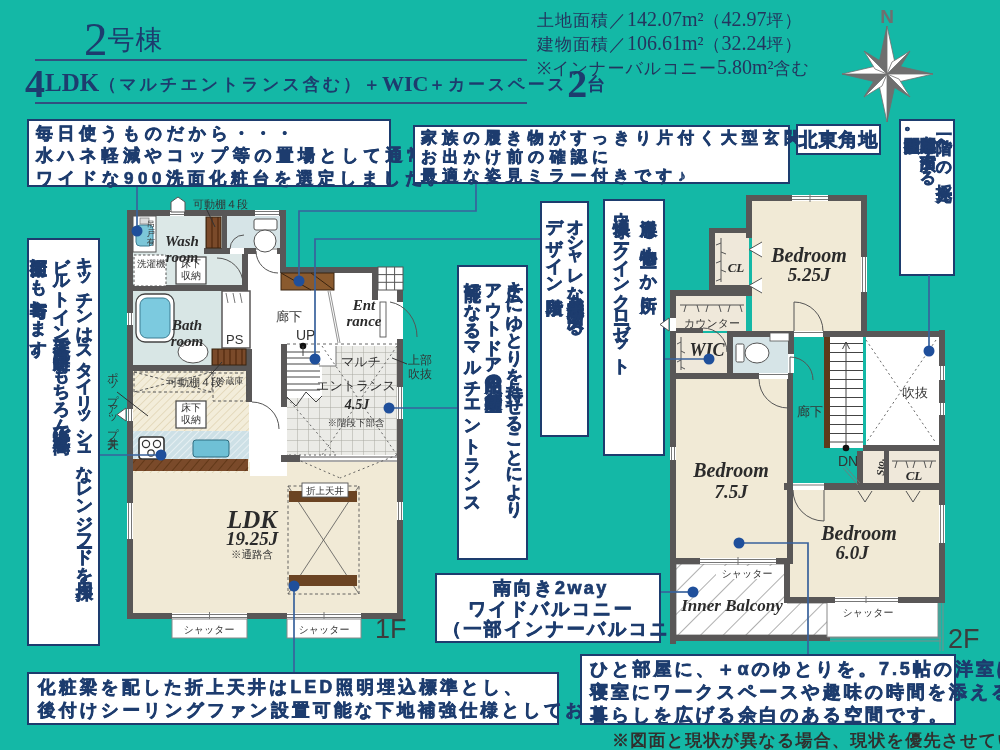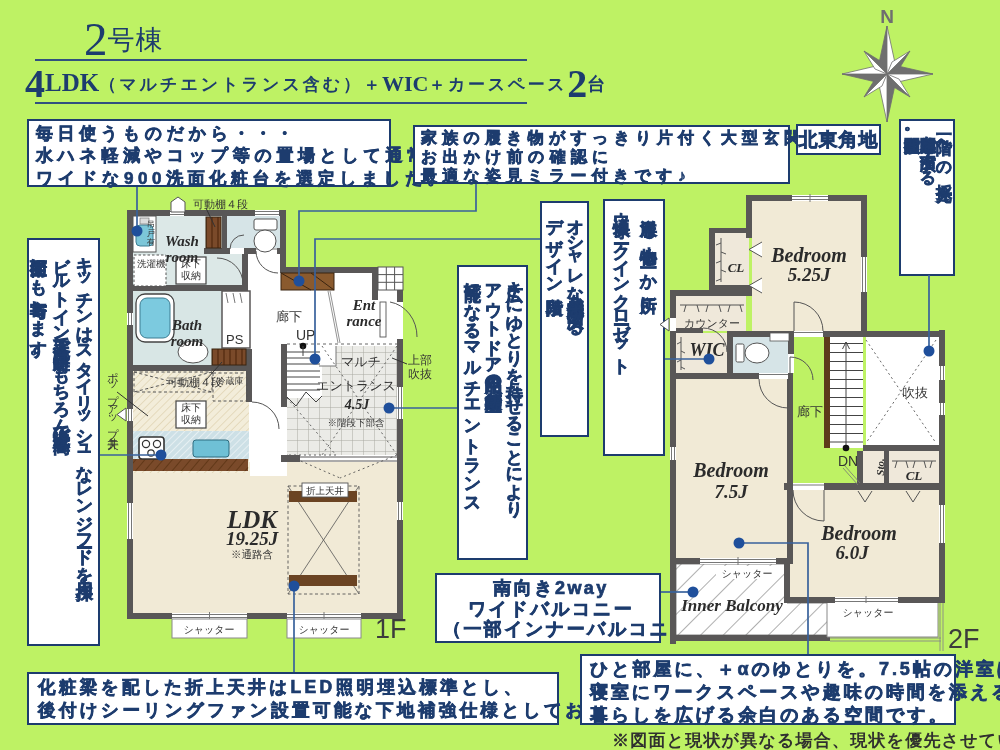--- a/index.html
+++ b/index.html
@@ -1,33 +1,38 @@
 <!DOCTYPE html>
 <html><head><meta charset="utf-8">
 <style>
 html,body{margin:0;padding:0;background:#fff;}
-#page{position:absolute;top:0;left:0;width:1000px;height:750px;background:#bef264;overflow:hidden;
+#page{position:absolute;top:0;left:0;width:1000px;height:750px;background:#14b8a6;overflow:hidden;
   font-family:"Liberation Sans",sans-serif;}
 .abs{position:absolute;box-sizing:border-box;}
 .cb{position:absolute;box-sizing:border-box;border:2px solid #1d3c6e;background:#fff;color:#1d3c6e;
   font-weight:bold;white-space:nowrap;-webkit-text-stroke:0.7px #1d3c6e;}
 .cj{font-family:"Liberation Sans",sans-serif;}
 .vb{writing-mode:vertical-rl;text-orientation:upright;}
 svg{display:block;}
 </style></head>
 <body>
 <div id="page">
 
 <div class="abs" style="left:84px;top:12px;color:#1d3c6e;font-family:'Liberation Serif',serif;white-space:nowrap;">
   <span style="font-size:47px;">2</span><span class="cj" style="font-size:27px;letter-spacing:1px;vertical-align:6px;">号棟</span>
 </div>
 <div class="abs" style="left:35px;top:59px;width:492px;height:2px;background:#31507f;"></div>
 <div class="abs" style="left:35px;top:102px;width:492px;height:2px;background:#31507f;"></div>
 <div class="abs" style="left:25px;top:60px;width:510px;height:42px;color:#1d3c6e;font-family:'Liberation Serif',serif;white-space:nowrap;font-weight:bold;">
   <span style="font-size:40px;vertical-align:-7px;">4</span><span style="font-size:25px;vertical-align:-1px;">LDK</span><span class="cj" style="font-size:17px;letter-spacing:3px;">（マルチエントランス含む）</span><span class="cj" style="font-size:17px;letter-spacing:1.8px;">＋</span><span style="font-size:22px;vertical-align:-1px;">WIC</span><span class="cj" style="font-size:17px;letter-spacing:2.6px;">＋カースペース</span><span style="font-size:40px;vertical-align:-7px;">2</span><span class="cj" style="font-size:18px;">台</span>
+</div>
+<div class="abs" style="left:537px;top:8px;color:#24355e;font-family:'Liberation Serif',serif;font-size:20px;line-height:23px;white-space:nowrap;">
+  <span class="cj" style="font-size:17px;letter-spacing:1px;">土地面積／</span>142.07m²<span class="cj" style="font-size:17px;letter-spacing:1px;">（</span>42.97<span class="cj" style="font-size:17px;letter-spacing:1px;">坪）</span><br>
+  <span class="cj" style="font-size:17px;letter-spacing:1px;">建物面積／</span>106.61m²<span class="cj" style="font-size:17px;letter-spacing:1px;">（</span>32.24<span class="cj" style="font-size:17px;letter-spacing:1px;">坪）</span><br>
+  <span class="cj" style="font-size:17px;letter-spacing:1px;">※インナーバルコニー</span>5.80m²<span class="cj" style="font-size:17px;letter-spacing:1px;">含む</span>
 </div>
 
 <div class="cb" style="left:27px;top:119px;width:364px;height:68px;font-size:17px;line-height:22.4px;padding:2px 0 0 7px;letter-spacing:4.6px;">毎日使うものだから・・・<br>水ハネ軽減やコップ等の置場として通常より<br>ワイドな900洗面化粧台を選定しました。</div>
 <div class="cb" style="left:413px;top:125px;width:377px;height:59px;font-size:16px;line-height:19px;padding:1px 0 0 6px;letter-spacing:5.2px;">家族の履き物がすっきり片付く大型玄関収納！<br>お出かけ前の確認に<br>最適な姿見ミラー付きです♪</div>
 <div class="cb" style="left:796px;top:124px;width:85px;height:31px;font-size:19px;text-align:center;line-height:27px;letter-spacing:1px;">北東角地</div>
 <div class="cb vb" style="left:899px;top:119px;width:56px;height:157px;font-size:16px;line-height:16px;padding:4px 1px;"><span style="letter-spacing:2.4px">一階への採光と</span><br><span style="letter-spacing:-0.3px">開放感を演出する</span><br>吹抜空間。</div>
 <div class="cb vb" style="left:603px;top:199px;width:62px;height:257px;font-size:17px;line-height:27px;padding:5px 1px;"><span style="letter-spacing:2.4px">洋服も小物も一か所に、</span><br><span style="letter-spacing:-2.6px">快適ウォークインクローゼット</span></div>
 <div class="cb vb" style="left:540px;top:201px;width:49px;height:236px;font-size:17px;line-height:21px;padding:5px 1px;"><span style="letter-spacing:-3px">オシャレな開放感を演出する</span><br><span style="letter-spacing:0px">デザイン階段</span></div>
 <div class="cb vb" style="left:457px;top:265px;width:71px;height:295px;font-size:17px;line-height:21px;padding:5px 1px;"><span style="letter-spacing:-2.3px">広さにゆとりを持たせることにより</span><br><span style="letter-spacing:-0.8px">アウトドア用品の室内収納等が</span><br><span style="letter-spacing:0px">可能になるマルチエントランス</span></div>
 <div class="cb" style="left:435px;top:573px;width:226px;height:70px;font-size:18px;line-height:20.5px;padding:3px 0 0 6px;letter-spacing:2.4px;text-align:center;">南向き2way<br>ワイドバルコニー<br>（一部インナーバルコニー）</div>

